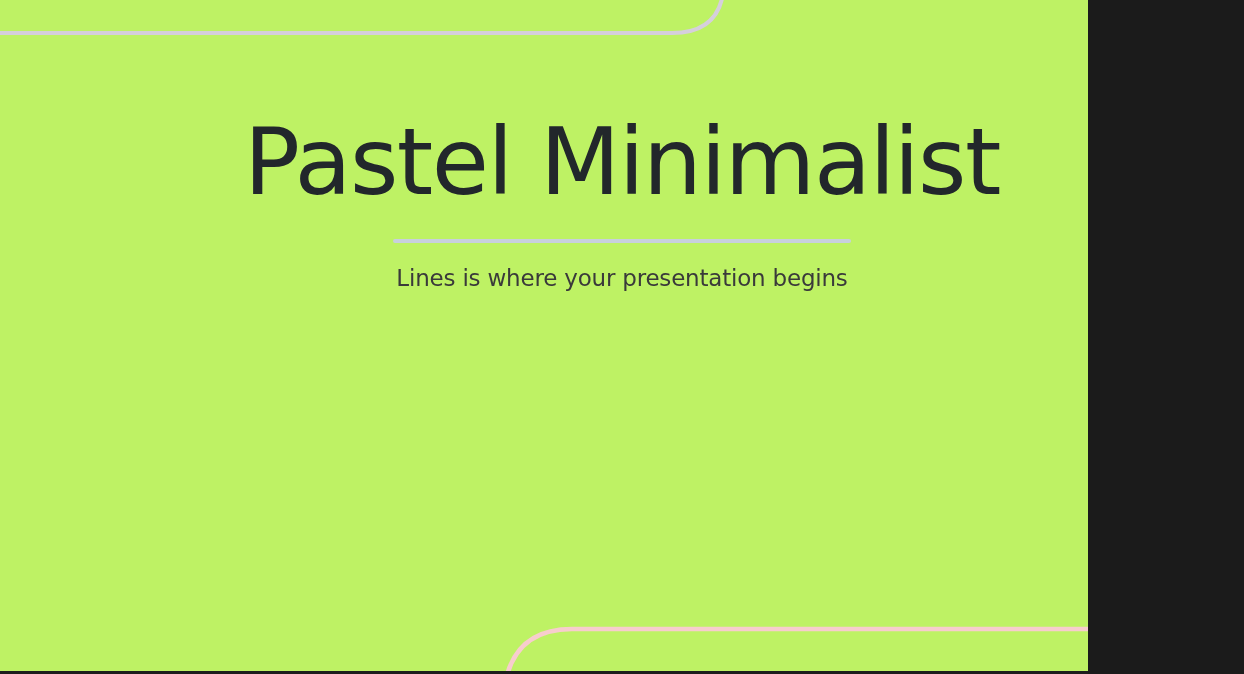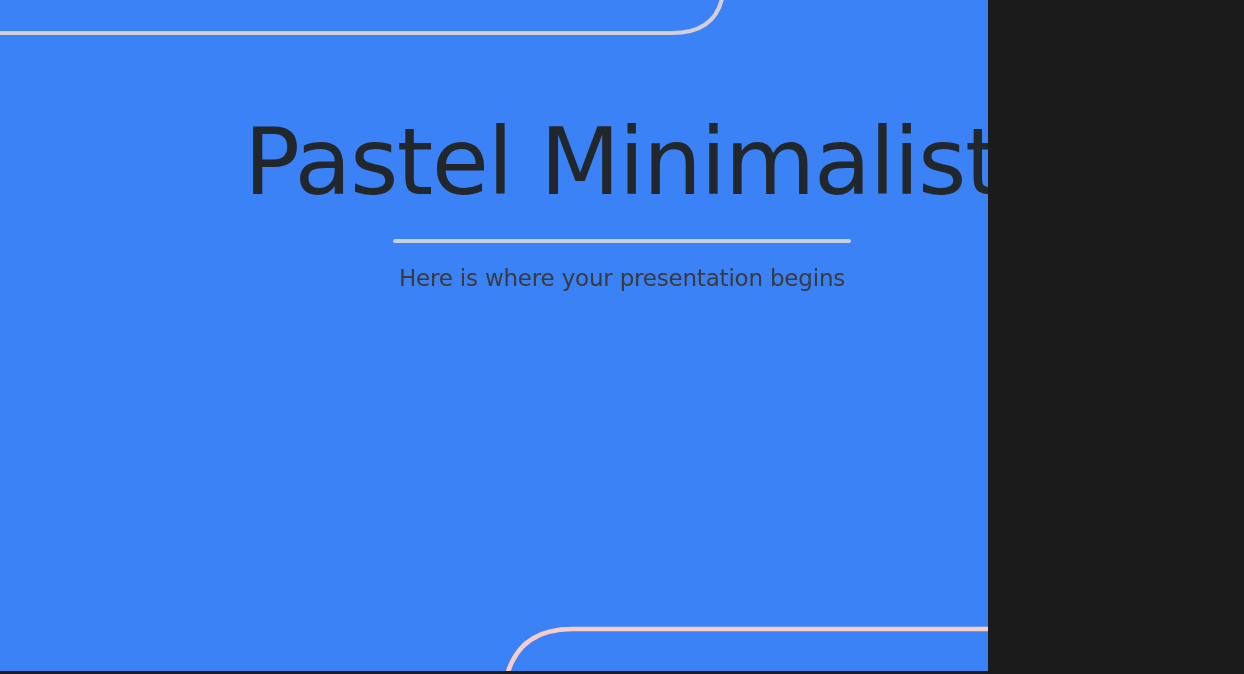--- a/index.html
+++ b/index.html
@@ -3,25 +3,26 @@
 <meta charset="utf-8">
 <style>
   html, body {
     margin: 0;
     padding: 0;
     background: #1b1b1b;
   }
 
   .slide-viewport {
     position: relative;
-    width: 988px;
+    width: 1076px;
     height: 674px;
     overflow: hidden;
-    background: #3b82f6;
+    background: #bef264;
     font-family: "DejaVu Sans", sans-serif;
+    padding-left: 12px;
   }
 
   
   .deco-layer {
     position: absolute;
     inset: 0;
     width: 1244px;
     height: 674px;
     pointer-events: none;
   }
@@ -103,19 +104,19 @@
   </svg>
 
   <div class="content">
 
     <div class="title-block">
       <span class="title-line">Pastel Minimalist</span>
     </div>
 
     <div class="divider"></div>
 
-    <span class="subtitle">Here is where your presentation begins</span>
+    <span class="subtitle">Lines is where your presentation begins</span>
 
   </div>
 
   <div class="bottom-edge"></div>
 
 </div>
 
 </body></html>

